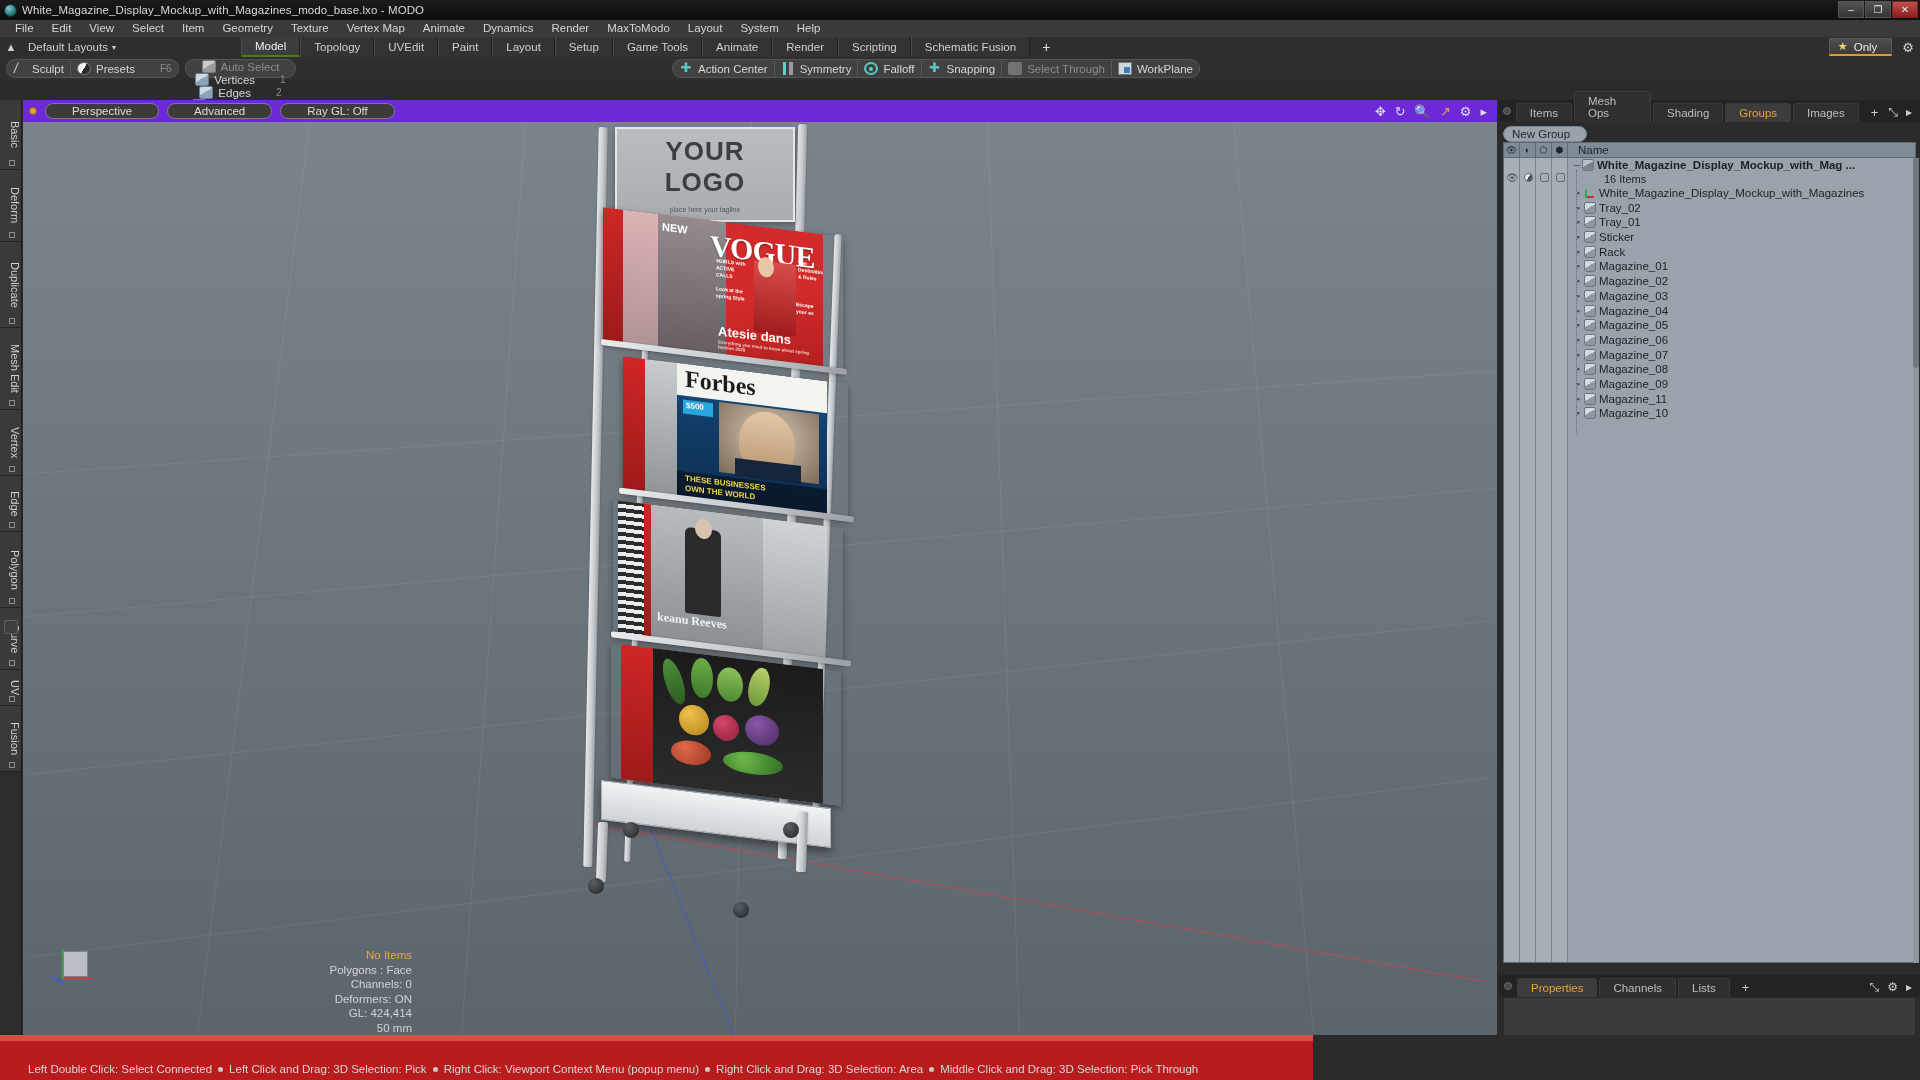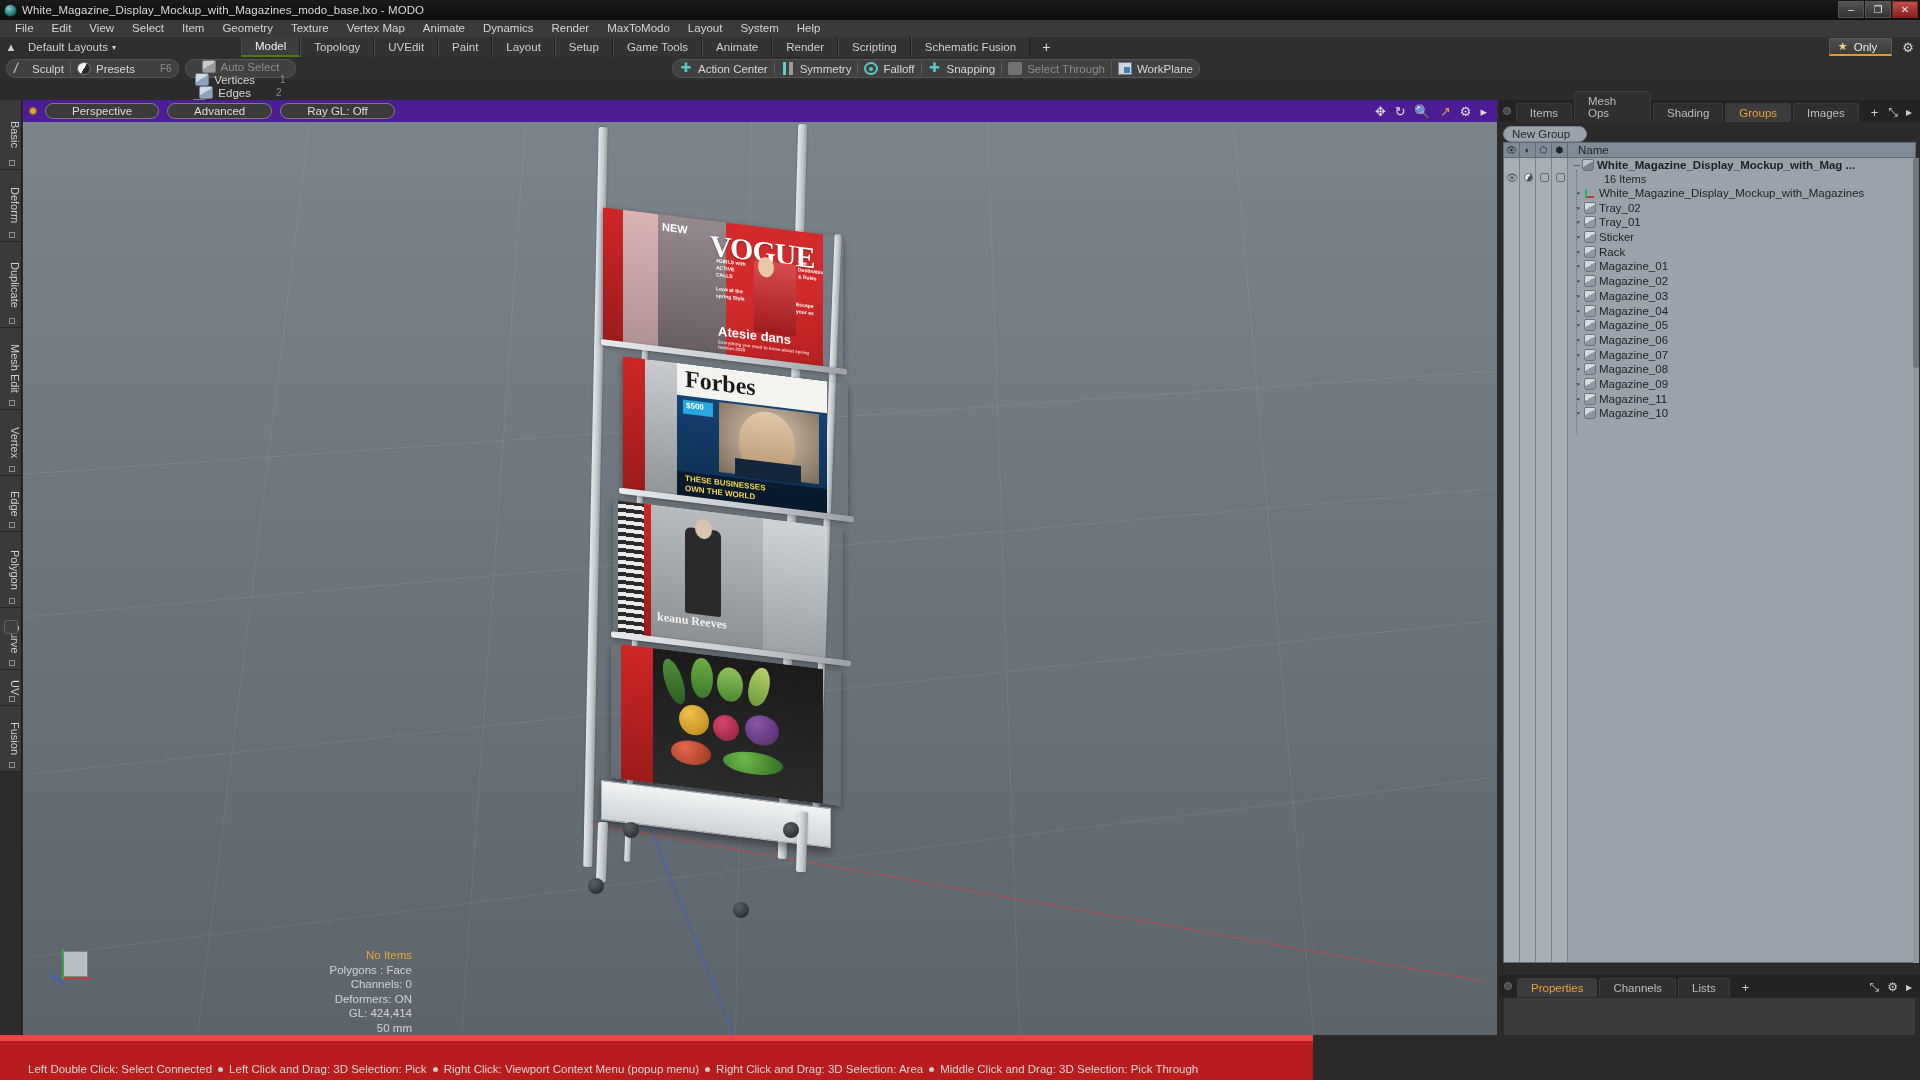--- a/index.html
+++ b/index.html
@@ -81,21 +81,21 @@
     width:4px; height:4px; border:1px solid #8d8d8d; }
   .vstrip-tail { flex:1 1 auto; background:#2c2c2c; }
   .vbox { position:absolute; left:4px; top:620px; width:14px; height:14px;
     background:#3f3f3f; border:1px solid #606060; border-radius:2px;}
 
   
   .viewport { position:absolute; left:23px; top:100px; width:1474px; height:935px;
     background:linear-gradient(180deg,#7c858c 0%, #6e767d 48%, #5d656c 100%);
     overflow:hidden; }
   .vp-header { position:absolute; left:23px; top:100px; width:1474px; height:22px;
-    background:#4c1d95; display:flex; align-items:center; padding-left:6px; gap:8px; }
+    background:#6d28d9; display:flex; align-items:center; padding-left:6px; gap:8px; }
   .vp-dot { width:8px; height:8px; border-radius:50%; background:#e2a33c; border:1px solid #8a6118; }
   .vp-pill { border:1px solid #7e7e7e; border-radius:9px; color:#dcdcdc; font-size:11.5px;
     padding:1px 26px; background:#3b3b3b; }
   .vp-icons { margin-left:auto; display:flex; align-items:center; gap:9px; padding-right:10px; color:#dcdcdc; font-size:13px;}
   .vp-icons .y { color:#e2a33c; }
 
   
   .vp-body { position:absolute; left:0; top:22px; width:1474px; height:913px; overflow:hidden; }
   .gl { position:absolute; background:rgba(255,255,255,.07); }
   .axis-red { position:absolute; height:1px; background:rgba(205,70,70,.85); }
@@ -375,20 +375,25 @@
     <div class="axis-red" style="left:560px;top:700px;width:914px;transform:rotate(10deg);transform-origin:left center;"></div>
     <div class="axis-blue" style="left:600px;top:640px;height:300px;transform:rotate(-22deg);transform-origin:top center;"></div>
 
     <div class="rack">
 
       <div class="post" style="left:8px;top:5px;width:9px;height:740px;transform:rotate(1.2deg);"></div>
       <div class="post" style="left:205px;top:2px;width:9px;height:735px;transform:rotate(1.6deg);"></div>
       <div class="post" style="left:52px;top:120px;width:6px;height:620px;transform:rotate(2deg);"></div>
       <div class="post" style="left:240px;top:112px;width:7px;height:605px;transform:rotate(2.2deg);"></div>
 
+      <div class="sign" style="left:32px;top:5px;width:180px;height:95px;display:flex;flex-direction:column;align-items:center;justify-content:center;">
+        <div class="logo1">YOUR</div>
+        <div class="logo1">LOGO</div>
+        <div class="logo2">place here your tagline</div>
+      </div>
 
       <div class="tray" style="left:20px;top:100px;width:240px;height:135px;transform:skewY(7deg);">
         <div class="cover c-red" style="left:0;top:0;width:60px;height:135px;"></div>
         <div class="cover c-gray" style="left:20px;top:0;width:55px;height:135px;opacity:.75;"></div>
         <div class="cover c-vogue" style="left:55px;top:0;width:165px;height:135px;">
           <div style="position:absolute;left:0;top:0;width:68px;height:135px;
                background:linear-gradient(#8d949a,#5c6368);opacity:.9;"></div>
           <div class="ctext" style="left:4px;top:6px;font-size:11px;color:#fff;">NEW</div>
           <div class="ctext" style="left:52px;top:8px;font-size:30px;letter-spacing:-1px;
                font-family:'Liberation Serif',serif;color:#fff;text-shadow:0 1px 2px rgba(0,0,0,.4);">VOGUE</div>

